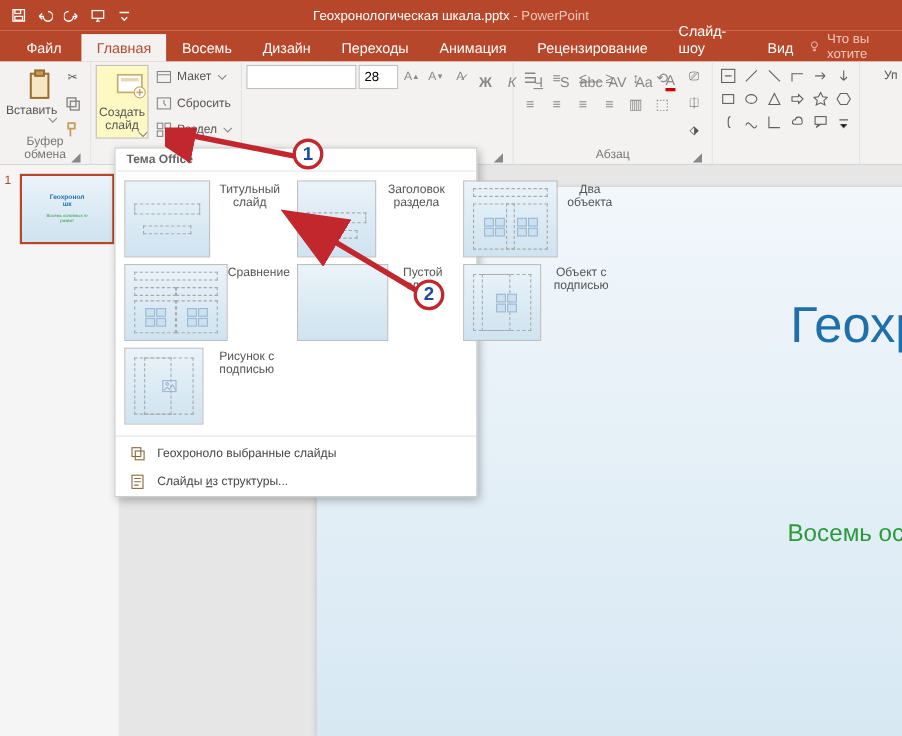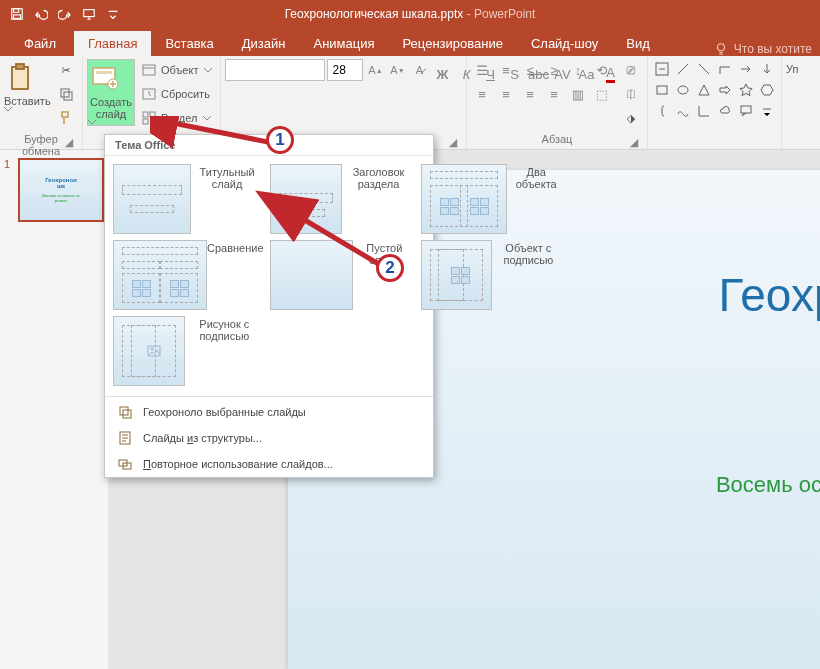--- a/index.html
+++ b/index.html
@@ -16,27 +16,27 @@
 .ribbon-tabs { height: 28px; background: #b7472a; display: flex; align-items: flex-end; font-size: 13px; color: #fff; padding-left: 6px; }
 .rtab { padding: 5px 14px 5px; cursor: pointer; }
 .rtab.file { padding: 5px 18px; }
 .rtab.active { background: #f3f2f1; color: #b7472a; }
 .tell-me { margin-left: auto; display: flex; align-items: center; gap: 6px; padding-right: 8px; font-size: 12px; color: #f0c7bd; }
 .bulb { width: 14px; height: 14px; }
 
 .ribbon { height: 94px; background: #f3f2f1; border-bottom: 1px solid #d6d6d6; display: flex; font-size: 11px; color: #555; }
 .group { display: flex; flex-direction: column; padding: 3px 4px 0; border-right: 1px solid #e3e3e3; position: relative; }
 .group-body { flex: 1; display: flex; align-items: flex-start; gap: 2px; }
-.group-label { text-align: center; font-size: 11px; color: #777; padding-bottom: 2px; height: 16px; display: flex; align-items: flex-start; justify-content: center; position: relative; }
+.group-label { text-align: center; font-size: 11px; color: #777; padding-bottom: 2px; height: 16px; display: flex; align-items: flex-end; justify-content: center; position: relative; }
 .group-launcher { position: absolute; right: 2px; bottom: 0; width: 14px; height: 14px; display: flex; align-items: center; justify-content: center; color: #888; }
 
-.btn-lg { display: flex; flex-direction: column; align-items: flex-start; justify-content: flex-start; width: 48px; padding-top: 2px; cursor: pointer; }
+.btn-lg { display: flex; flex-direction: column; align-items: flex-end; justify-content: flex-start; width: 48px; padding-top: 2px; cursor: pointer; }
 .btn-lg .ic { width: 32px; height: 32px; display: flex; align-items: center; justify-content: center; }
 .btn-lg .lbl { font-size: 11px; line-height: 12px; text-align: center; margin-top: 2px; }
-.btn-lg.highlight { background: #86efac; border: 1px solid #c0c0c0; }
+.btn-lg.highlight { background: #fef9c3; border: 1px solid #c0c0c0; }
 
 .small-col { display: flex; flex-direction: column; gap: 2px; }
 .btn-sm { display: flex; align-items: center; gap: 4px; height: 22px; padding: 0 4px; cursor: pointer; font-size: 11px; }
 .btn-sm .ic { width: 16px; height: 16px; display: flex; align-items: center; justify-content: center; }
 
 .font-row { display: flex; gap: 2px; align-items: center; }
 .font-name { width: 100px; height: 22px; border: 1px solid #c0c0c0; background: #fff; font-size: 12px; padding: 0 4px; }
 .font-size { width: 36px; height: 22px; border: 1px solid #c0c0c0; background: #fff; font-size: 12px; padding: 0 4px; text-align: left; }
 .tiny-btn { width: 20px; height: 22px; display: flex; align-items: center; justify-content: center; color: #888; cursor: pointer; }
 .fmt-row { display: flex; gap: 2px; margin-top: 4px; }
@@ -132,22 +132,23 @@
   <div class="title-text">
     <span class="title-doc">Геохронологическая шкала.pptx</span>
     <span class="title-app"> - </span>
     <span class="title-app">PowerPoint</span>
   </div>
 </div>
 
 <div class="ribbon-tabs">
   <div class="rtab file">Файл</div>
   <div class="rtab active">Главная</div>
-  <div class="rtab">Вставка</div>
+  <div class="rtab">Восемь</div>
   <div class="rtab">Дизайн</div>
+  <div class="rtab">Переходы</div>
   <div class="rtab">Анимация</div>
   <div class="rtab">Рецензирование</div>
   <div class="rtab">Слайд-шоу</div>
   <div class="rtab">Вид</div>
   <div class="tell-me">
     <svg class="bulb" viewBox="0 0 16 16" fill="none" stroke="currentColor" stroke-width="1.3">
         <circle cx="8" cy="6" r="4"></circle>
         <path d="M6 12h4M6 14h4"></path>
       </svg>
     <span>Что вы хотите</span>
@@ -213,21 +214,21 @@
           </svg>
       </div>
       <div class="small-col">
         <div class="btn-sm">
             <span class="ic">
               <svg viewBox="0 0 16 16" fill="none" stroke="#888">
                 <rect x="2" y="3" width="12" height="10"></rect>
                 <path d="M2 6h12"></path>
               </svg>
             </span>
-            <span>Объект</span>
+            <span>Макет</span>
             <svg width="8" height="5" viewBox="0 0 8 5" style="margin-left:2px">
               <path d="M0 0l4 4 4-4" fill="none" stroke="#888"></path>
             </svg>
           </div>
         <div class="btn-sm">
             <span class="ic">
               <svg viewBox="0 0 16 16" fill="none" stroke="#888">
                 <rect x="2" y="3" width="12" height="10"></rect>
                 <path d="M8 5v3l2 2"></path>
               </svg>
@@ -579,29 +580,20 @@
     <span class="txt">Геохроноло выбранные слайды</span>
   </div>
   <div class="menu-item">
     <span class="ic">
         <svg viewBox="0 0 16 16" fill="none" stroke="currentColor">
           <rect x="3" y="2" width="10" height="12"></rect>
           <path d="M5 5h6M5 8h6M5 11h4"></path>
         </svg>
       </span>
     <span class="txt">Слайды <u>и</u>з структуры...</span>
-  </div>
-  <div class="menu-item">
-    <span class="ic">
-        <svg viewBox="0 0 16 16" fill="none" stroke="currentColor">
-          <rect x="2" y="4" width="8" height="6"></rect>
-          <rect x="6" y="7" width="8" height="6"></rect>
-        </svg>
-      </span>
-    <span class="txt"><u>П</u>овторное использование слайдов...</span>
   </div>
 </div>
 
 <svg class="arrow-annot" width="260" height="170">
   <defs>
       <marker id="ah" markerWidth="12" markerHeight="10" refX="2" refY="5" orient="auto">
         <path d="M0 0L12 5L0 10z" fill="#c1272d"></path>
       </marker>
     </defs>
   <line x1="128" y1="28" x2="18" y2="6" stroke="#c1272d" stroke-width="5" marker-end="url(#ah)"></line>

